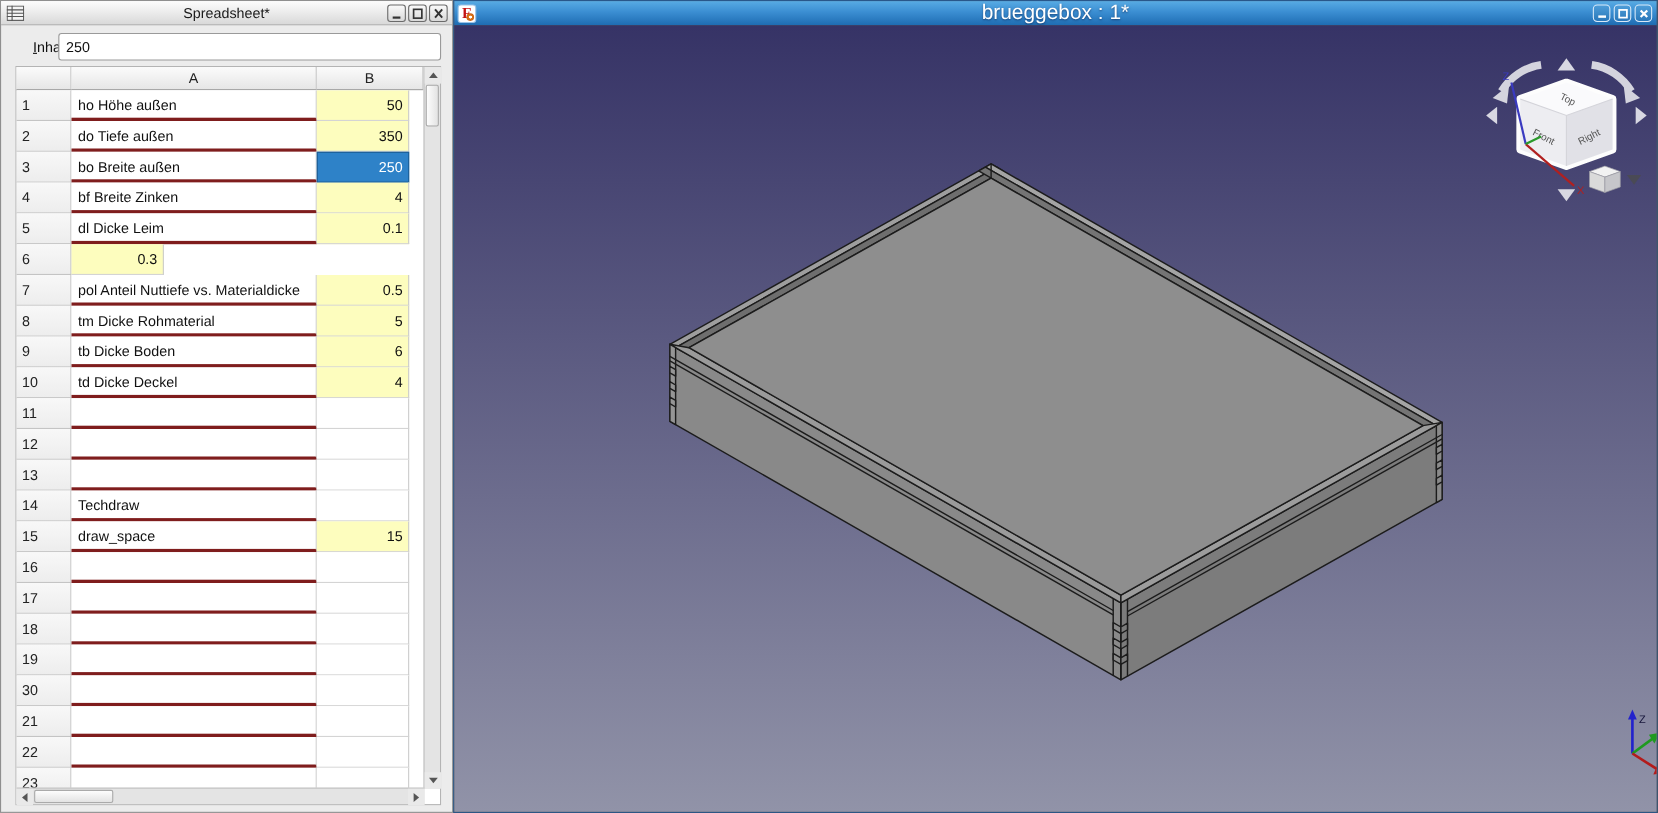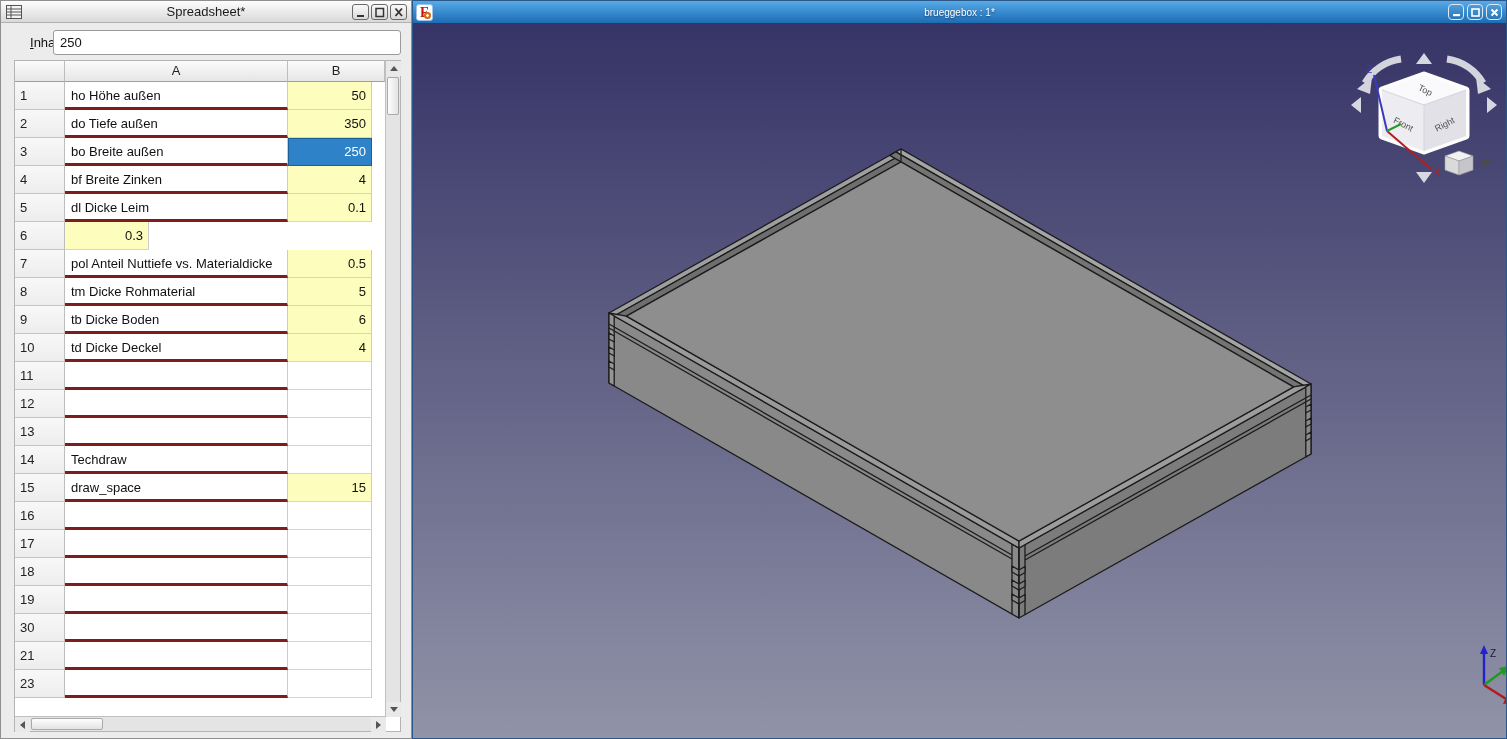--- a/index.html
+++ b/index.html
@@ -65,21 +65,21 @@
   .tri.left  { left:5px; top:4px; border-top:4px solid transparent; border-bottom:4px solid transparent; border-right:5px solid #555; }
   .tri.right { left:5px; top:4px; border-top:4px solid transparent; border-bottom:4px solid transparent; border-left:5px solid #555; }
 
   
   .win-right { position:absolute; left:412px; top:0; width:1095px; height:739px;
     border:1px solid #29578a; }
   .tb-right { position:absolute; left:0; top:0; right:0; height:22px;
     background:linear-gradient(#58abe4,#3b8ed2 45%,#1e6cb2);
     display:flex; align-items:center; }
   .tb-right .title { position:absolute; left:0; right:0; text-align:center;
-    font-size:10px; color:#fff; text-shadow:0 1px 2px rgba(0,0,40,.5); }
+    font-size:19px; color:#fff; text-shadow:0 1px 2px rgba(0,0,40,.5); }
   .fc-chip { width:17px; height:17px; margin-left:3px; background:#fff; border-radius:3px;
     border:1px solid #9bc4e8; position:relative; z-index:2; }
   .fc-chip .f { position:absolute; left:3px; top:0px; color:#c41212; font-size:14px;
     font-weight:bold; font-family:"Liberation Serif",serif; }
   .fc-chip .gear { position:absolute; right:1px; bottom:1px; width:7px; height:7px;
     border-radius:50%; background:radial-gradient(#fff 25%, #e07818 30%, #b34a0a); }
   .tb-btns-b { position:absolute; right:4px; top:3px; display:flex; gap:3px; z-index:2; }
   .bbtn { width:16px; height:16px; border:1px solid #d9e9f8; border-radius:4px;
     background:linear-gradient(#4e9dd8,#2a78ba); position:relative; }
   .bbtn svg { position:absolute; left:1px; top:1px; }
@@ -231,20 +231,25 @@
           <div class="rn">30</div>
           <div class="ca"></div>
           <div class="cb plain"></div>
         </div>
         <div class="srow">
           <div class="rn">21</div>
           <div class="ca"></div>
           <div class="cb plain"></div>
         </div>
         <div class="srow">
+          <div class="rn">22</div>
+          <div class="ca"></div>
+          <div class="cb plain"></div>
+        </div>
+        <div class="srow">
           <div class="rn">23</div>
           <div class="ca"></div>
           <div class="cb plain"></div>
         </div>
       </div>
 
     <div class="vscroll">
       <div class="sb-btn" style="top:0;left:0;">
           <div class="tri up"></div>
         </div>

